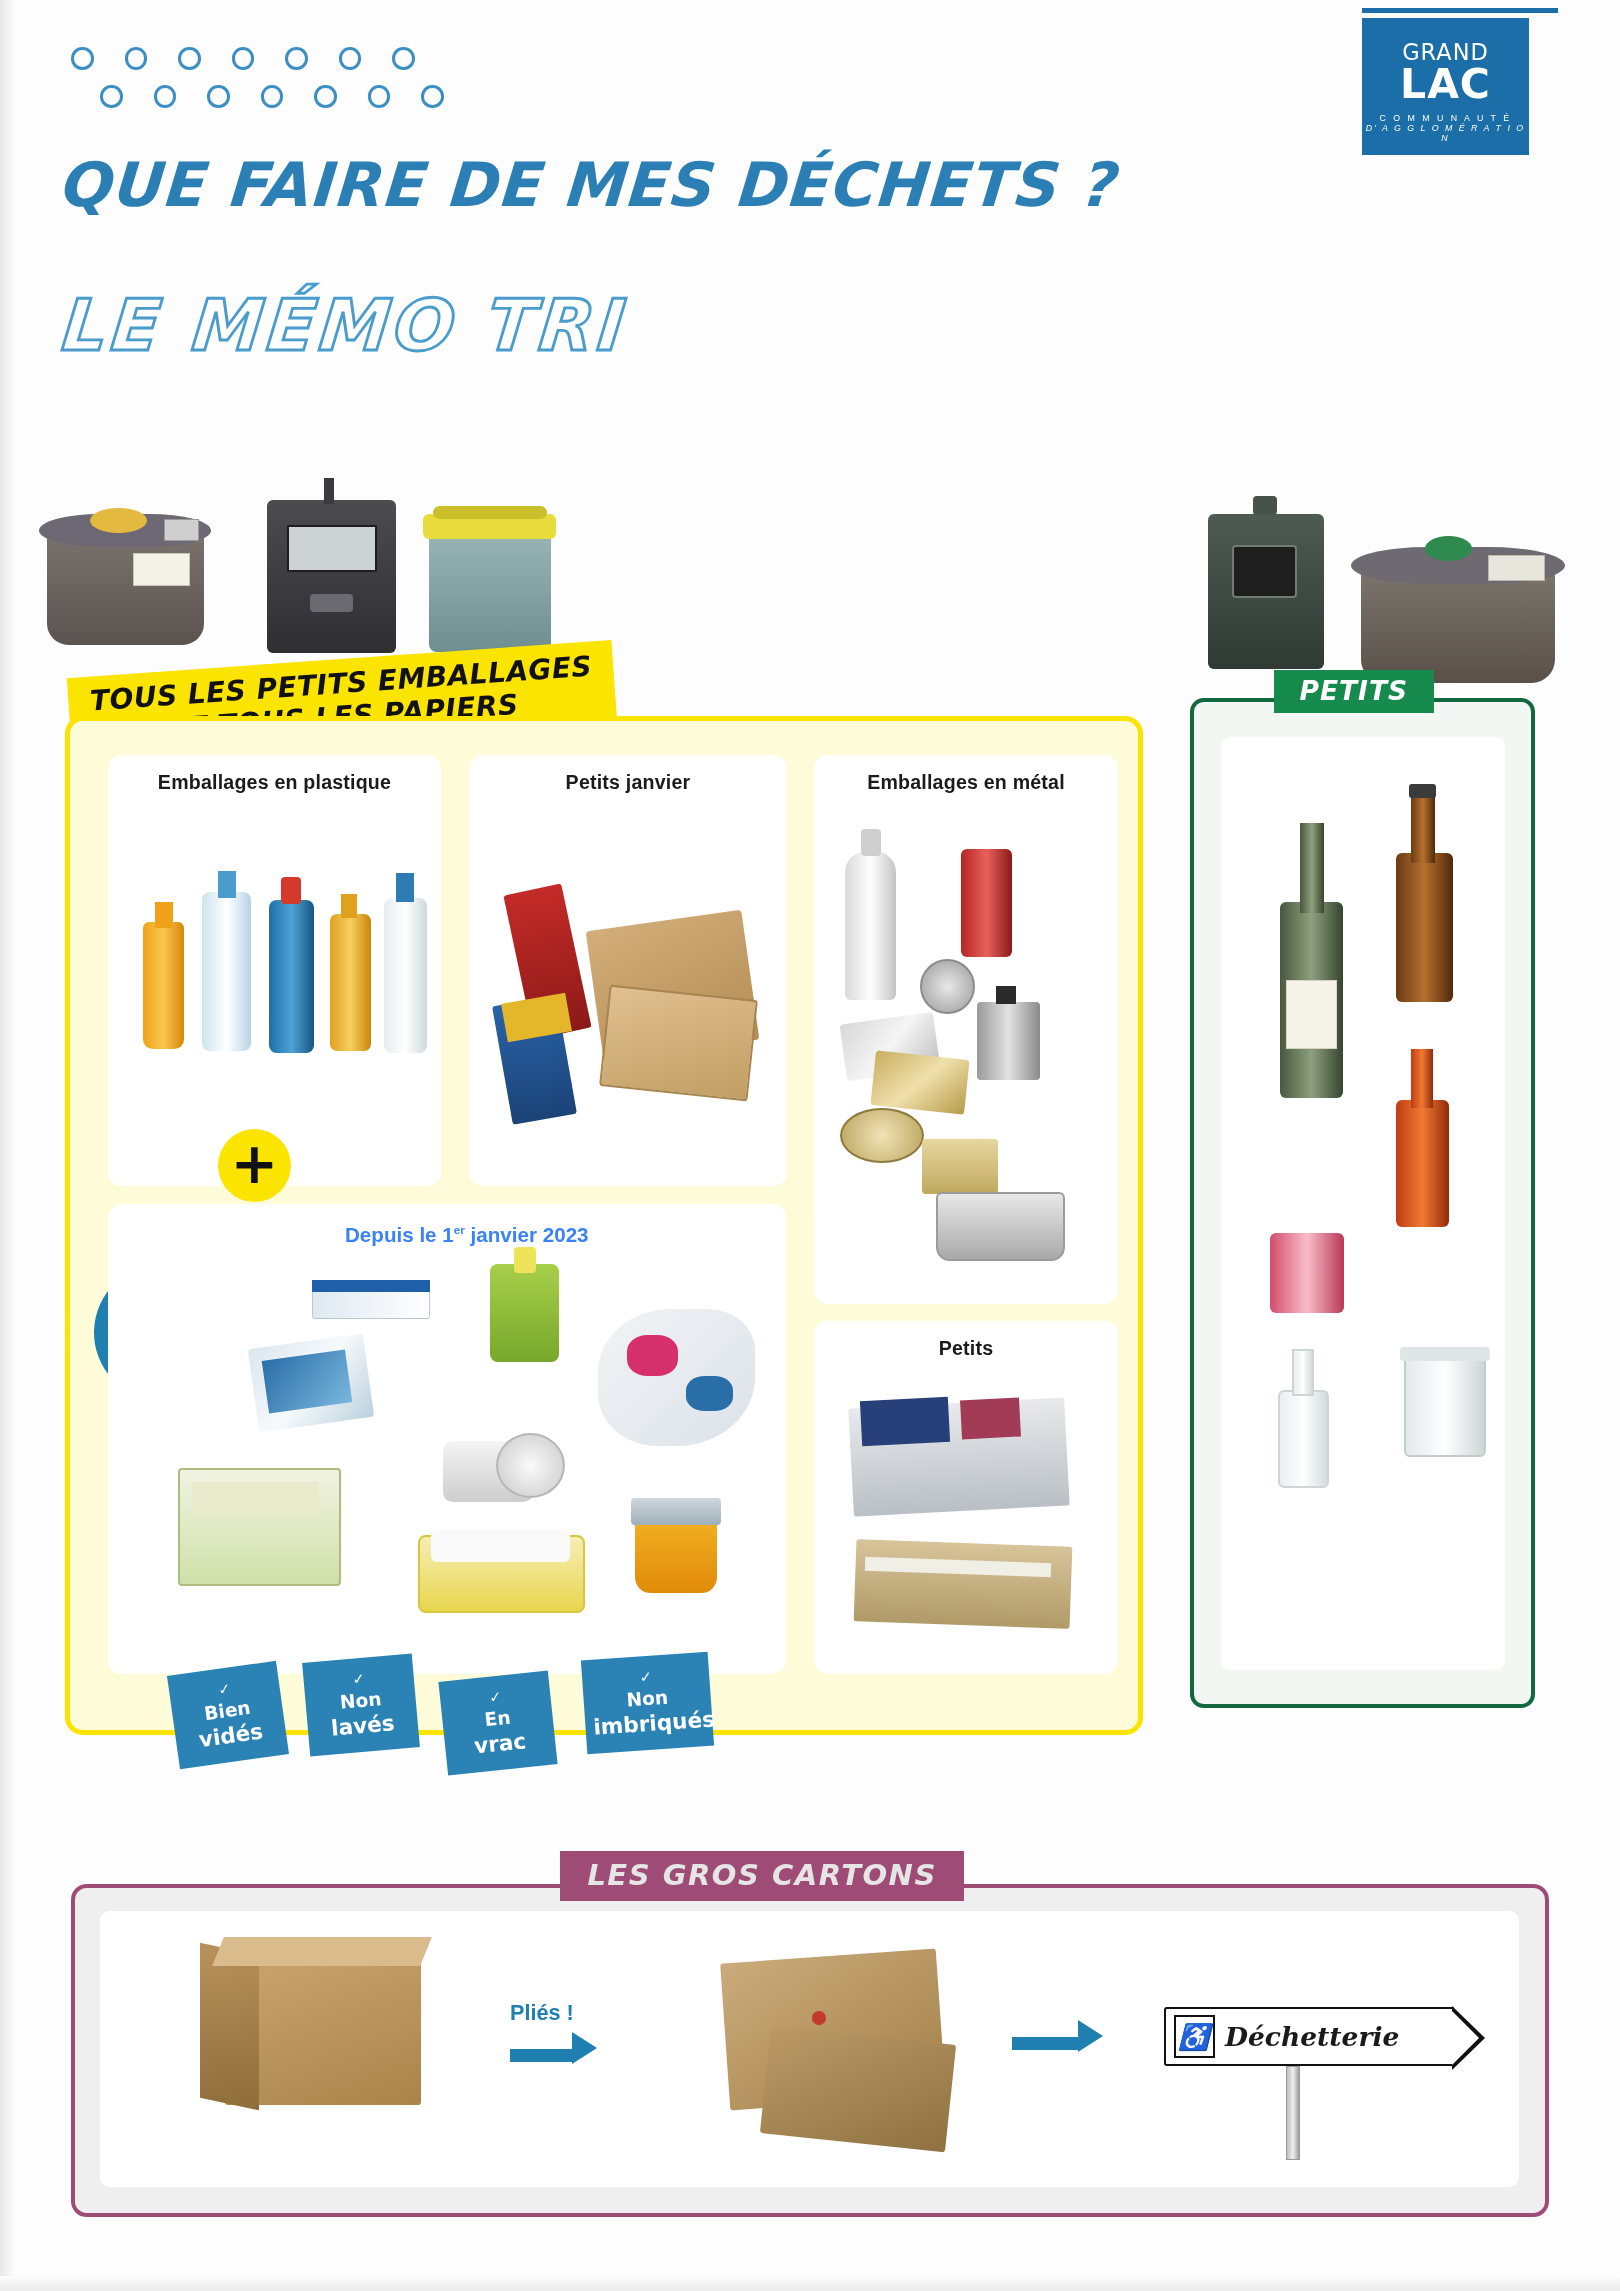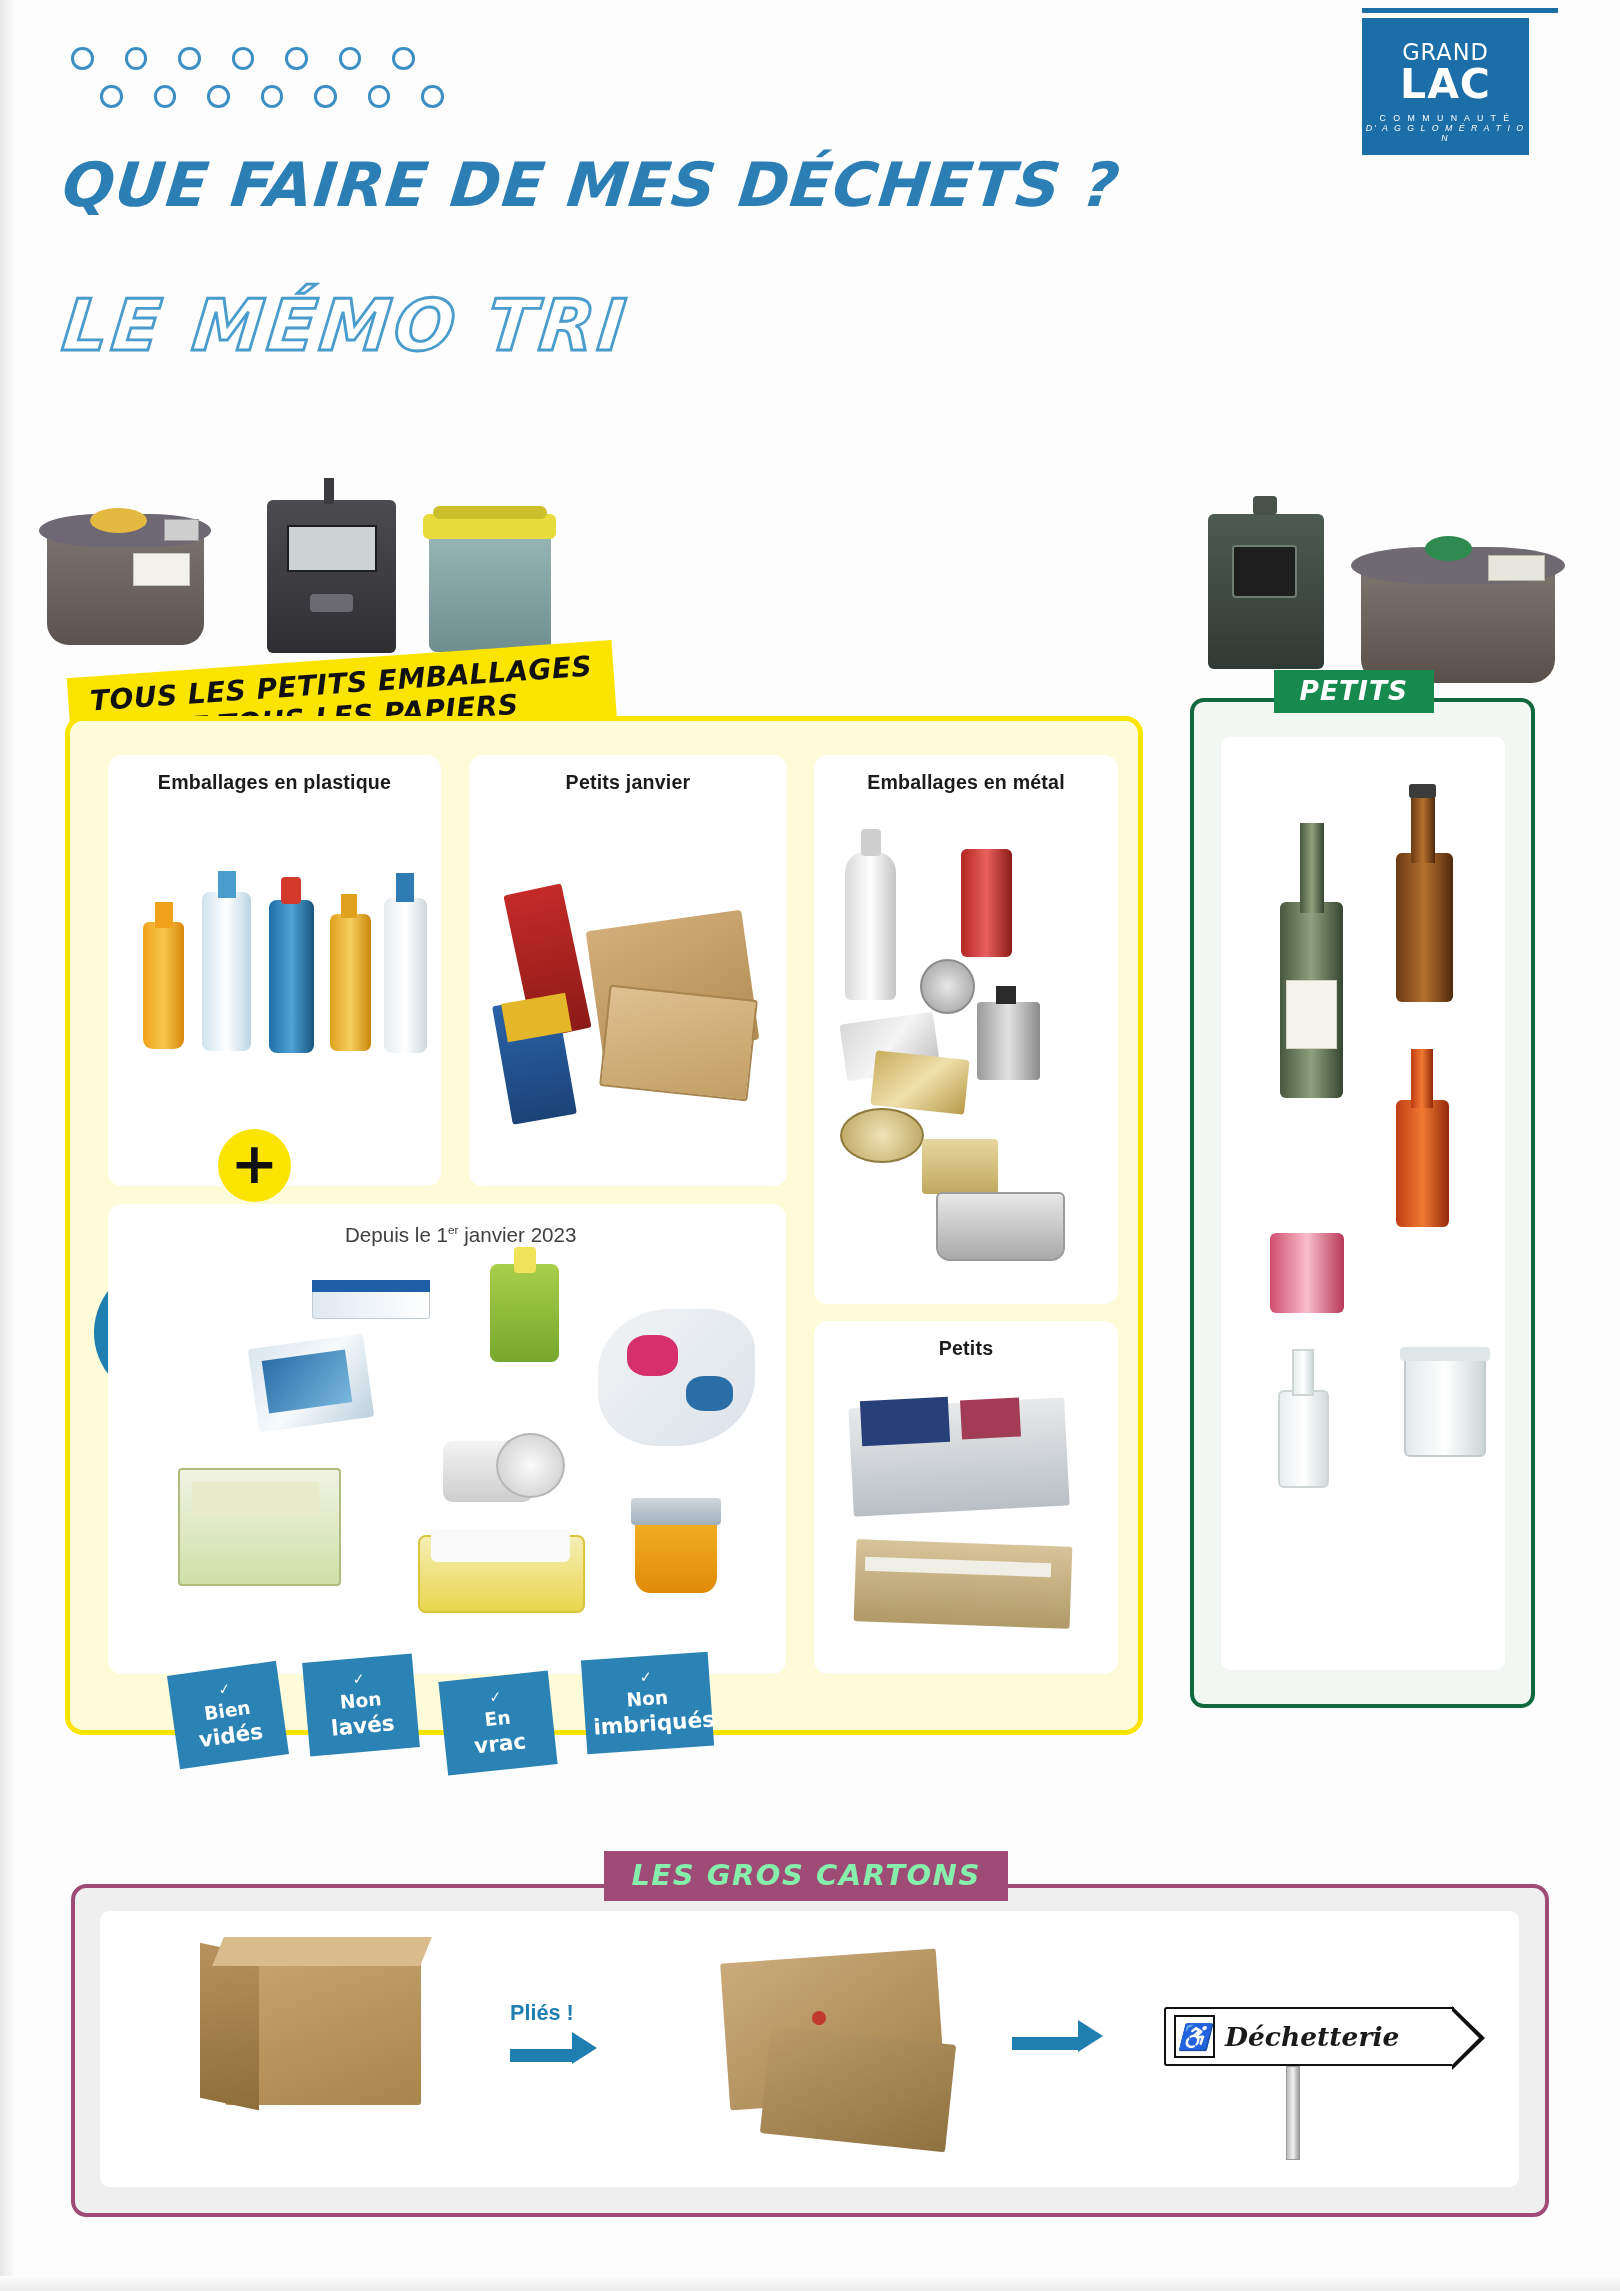--- a/index.html
+++ b/index.html
@@ -123,21 +123,21 @@
     background: #1f7fb0; color: #fff;
     font-family:"DejaVu Sans", sans-serif;
     font-weight: bold; font-size: 21.6px;
     text-align: center; line-height: 1.22;
     padding-top: 27.4px;
     transform: rotate(-10deg);
     letter-spacing: 0.5px;
   }
   .depuis {
     position:absolute; left: 345px; top: 1223px;
-    font-size: 20.6px; font-weight: normal; color:#404040;
+    font-size: 20.6px; font-weight: bold; color:#3b82f6;
   }
   .depuis sup { font-size: 11.8px; }
 
   
   .tag {
     position:absolute;
     background:#2a83b4; color:#fff;
     font-family:"DejaVu Sans", sans-serif;
     font-weight:bold; font-size:18.6px;
     text-align:center;
@@ -166,22 +166,22 @@
     font-style: italic;
   }
   .verre-inner {
     position:absolute; left: 1221px; top: 737px;
     width: 284px; height: 933px;
     background:#fff; border-radius: 9.8px;
   }
 
   
   .gros-label {
-    position:absolute; left: 604px; top: 1851px;
-    background:#9e4c76; color:#86efac;
+    position:absolute; left: 560px; top: 1851px;
+    background:#9e4c76; color:#e5e5e5;
     font-family:"DejaVu Sans", sans-serif;
     font-weight:bold; font-size:29px;
     padding: 6.9px 27.4px 8.8px 27.4px;
     letter-spacing: 1.5px;
     font-style: italic;
     z-index: 3;
   }
   .gros-box {
     position:absolute; left: 71px; top: 1884px;
     width: 1478px; height: 333px;

